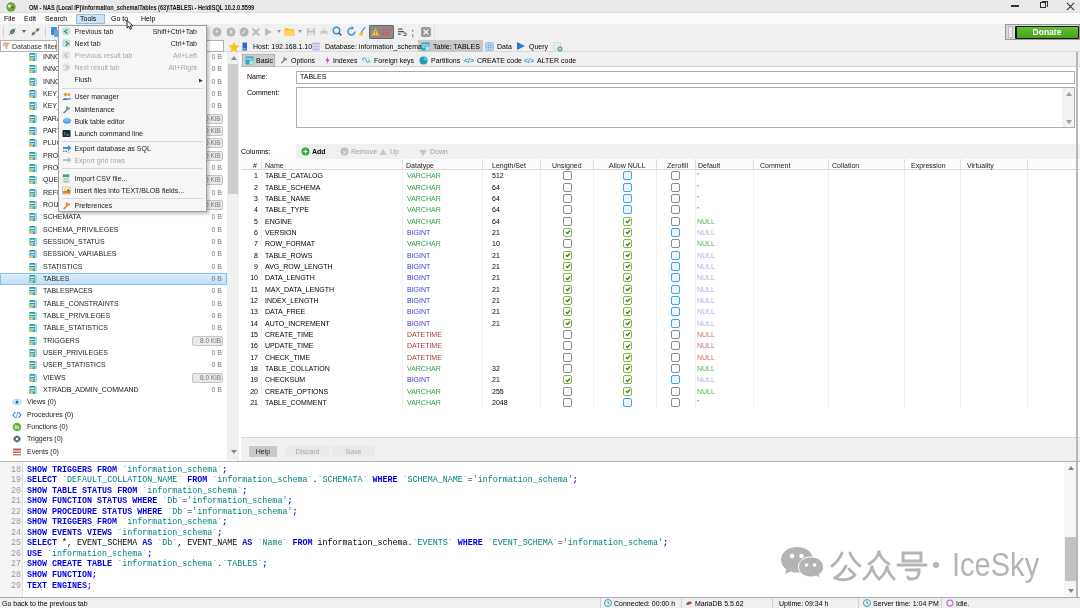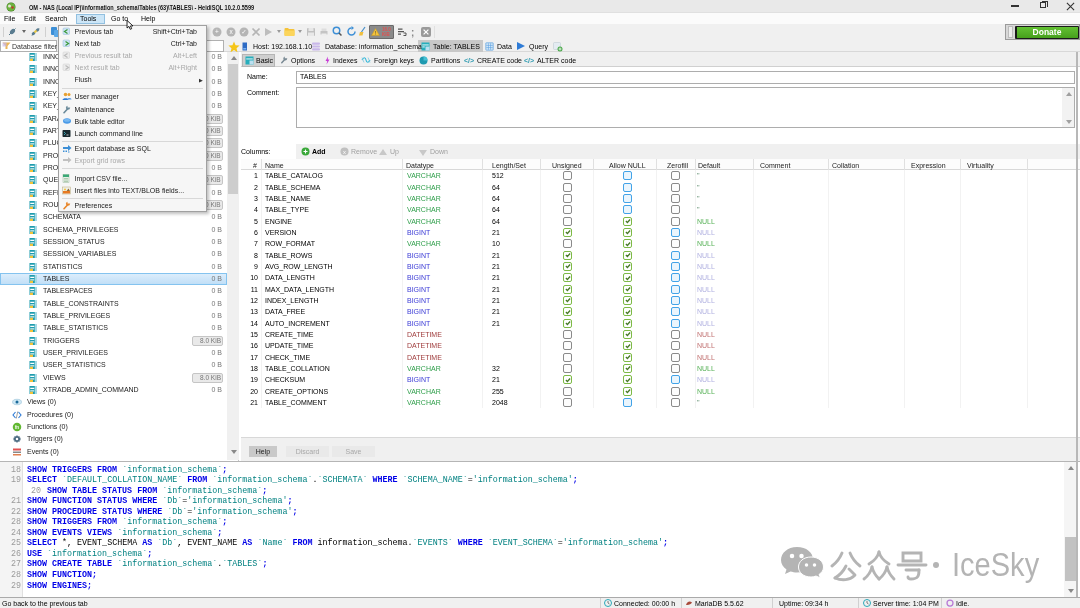--- a/index.html
+++ b/index.html
@@ -783,30 +783,30 @@
 <div class="a" style="left:697px;top:398.8px;color:#5a8a6a;">''</div>
 <div class="a" style="left:241px;top:437px;width:839px;height:24px;background:#f0f0f0;border-top:1px solid #d8d8d8;"></div>
 <div class="a" style="left:249px;top:446px;width:28px;height:11px;background:#c9c9c9;text-align:center;line-height:11px;color:#222;">Help</div>
 <div class="a" style="left:286px;top:446px;width:43px;height:11px;background:#e9e9e9;text-align:center;line-height:11px;color:#a8a8a8;">Discard</div>
 <div class="a" style="left:332px;top:446px;width:43px;height:11px;background:#e9e9e9;text-align:center;line-height:11px;color:#a8a8a8;">Save</div>
 <div class="a" style="left:0;top:461px;width:1080px;height:136px;background:#fff;border-top:1px solid #b5b5b5;"></div>
 <div class="a" style="left:0;top:462px;width:23px;height:135px;background:#f4f4f4;border-right:1px solid #e0e0e0;"></div>
 <div class="a" style="left:0;top:464.5px;width:1060px;font-family:'Liberation Mono',monospace;font-size:8.35px;line-height:10.55px;">
     <div style="height:10.55px;white-space:pre;overflow:visible;"><span style="display:inline-block;width:21px;text-align:right;color:#9a9a9a;">18</span><span style="display:inline-block;width:6px;"></span><b style="color:#0000e8;">SHOW TRIGGERS FROM </b><span style="color:#008080;">`information_schema`</span><b style="color:#0000e8;">;</b></div>
     <div style="height:10.55px;white-space:pre;overflow:visible;"><span style="display:inline-block;width:21px;text-align:right;color:#9a9a9a;">19</span><span style="display:inline-block;width:6px;"></span><b style="color:#0000e8;">SELECT </b><span style="color:#008080;">`DEFAULT_COLLATION_NAME`</span><b style="color:#0000e8;"> FROM </b><span style="color:#008080;">`information_schema`</span><span style="color:#000;">.</span><span style="color:#008080;">`SCHEMATA`</span><b style="color:#0000e8;"> WHERE </b><span style="color:#008080;">`SCHEMA_NAME`</span><span style="color:#000;">=</span><span style="color:#008080;">'information_schema'</span><b style="color:#0000e8;">;</b></div>
-    <div style="height:10.55px;white-space:pre;overflow:visible;margin-left:20px;"><span style="display:inline-block;width:21px;text-align:right;color:#9a9a9a;">20</span><span style="display:inline-block;width:6px;"></span><b style="color:#0000e8;">SHOW TABLE STATUS FROM </b><span style="color:#008080;">`information_schema`</span><b style="color:#0000e8;">;</b></div>
+    <div style="height:10.55px;white-space:pre;overflow:visible;"><span style="display:inline-block;width:21px;text-align:right;color:#9a9a9a;">20</span><span style="display:inline-block;width:6px;"></span><b style="color:#0000e8;">SHOW TABLE STATUS FROM </b><span style="color:#008080;">`information_schema`</span><b style="color:#0000e8;">;</b></div>
     <div style="height:10.55px;white-space:pre;overflow:visible;"><span style="display:inline-block;width:21px;text-align:right;color:#9a9a9a;">21</span><span style="display:inline-block;width:6px;"></span><b style="color:#0000e8;">SHOW FUNCTION STATUS WHERE </b><span style="color:#008080;">`Db`</span><span style="color:#000;">=</span><span style="color:#008080;">'information_schema'</span><b style="color:#0000e8;">;</b></div>
     <div style="height:10.55px;white-space:pre;overflow:visible;"><span style="display:inline-block;width:21px;text-align:right;color:#9a9a9a;">22</span><span style="display:inline-block;width:6px;"></span><b style="color:#0000e8;">SHOW PROCEDURE STATUS WHERE </b><span style="color:#008080;">`Db`</span><span style="color:#000;">=</span><span style="color:#008080;">'information_schema'</span><b style="color:#0000e8;">;</b></div>
     <div style="height:10.55px;white-space:pre;overflow:visible;"><span style="display:inline-block;width:21px;text-align:right;color:#9a9a9a;">28</span><span style="display:inline-block;width:6px;"></span><b style="color:#0000e8;">SHOW TRIGGERS FROM </b><span style="color:#008080;">`information_schema`</span><b style="color:#0000e8;">;</b></div>
     <div style="height:10.55px;white-space:pre;overflow:visible;"><span style="display:inline-block;width:21px;text-align:right;color:#9a9a9a;">24</span><span style="display:inline-block;width:6px;"></span><b style="color:#0000e8;">SHOW EVENTS VIEWS </b><span style="color:#008080;">`information_schema`</span><b style="color:#0000e8;">;</b></div>
     <div style="height:10.55px;white-space:pre;overflow:visible;"><span style="display:inline-block;width:21px;text-align:right;color:#9a9a9a;">25</span><span style="display:inline-block;width:6px;"></span><b style="color:#0000e8;">SELECT </b><span style="color:#000;">*, EVENT_SCHEMA </span><b style="color:#0000e8;">AS </b><span style="color:#008080;">`Db`</span><span style="color:#000;">, EVENT_NAME </span><b style="color:#0000e8;">AS </b><span style="color:#008080;">`Name`</span><b style="color:#0000e8;"> FROM </b><span style="color:#000;">information_schema.</span><span style="color:#008080;">`EVENTS`</span><b style="color:#0000e8;"> WHERE </b><span style="color:#008080;">`EVENT_SCHEMA`</span><span style="color:#000;">=</span><span style="color:#008080;">'information_schema'</span><b style="color:#0000e8;">;</b></div>
     <div style="height:10.55px;white-space:pre;overflow:visible;"><span style="display:inline-block;width:21px;text-align:right;color:#9a9a9a;">26</span><span style="display:inline-block;width:6px;"></span><b style="color:#0000e8;">USE </b><span style="color:#008080;">`information_schema`</span><b style="color:#0000e8;">;</b></div>
     <div style="height:10.55px;white-space:pre;overflow:visible;"><span style="display:inline-block;width:21px;text-align:right;color:#9a9a9a;">27</span><span style="display:inline-block;width:6px;"></span><b style="color:#0000e8;">SHOW CREATE TABLE </b><span style="color:#008080;">`information_schema`</span><span style="color:#000;">.</span><span style="color:#008080;">`TABLES`</span><b style="color:#0000e8;">;</b></div>
     <div style="height:10.55px;white-space:pre;overflow:visible;"><span style="display:inline-block;width:21px;text-align:right;color:#9a9a9a;">28</span><span style="display:inline-block;width:6px;"></span><b style="color:#0000e8;">SHOW FUNCTION;</b></div>
-    <div style="height:10.55px;white-space:pre;overflow:visible;"><span style="display:inline-block;width:21px;text-align:right;color:#9a9a9a;">29</span><span style="display:inline-block;width:6px;"></span><b style="color:#0000e8;">SHOW ENGINES;</b></div>
+    <div style="height:10.55px;white-space:pre;overflow:visible;"><span style="display:inline-block;width:21px;text-align:right;color:#9a9a9a;">29</span><span style="display:inline-block;width:6px;"></span><b style="color:#0000e8;">TEXT ENGINES;</b></div>
   </div>
 <div class="a" style="left:1064px;top:462px;width:13px;height:135px;background:#f5f5f5;"></div>
 <div class="a" style="left:1076px;top:52px;width:2px;height:545px;background:#b8b8b8;z-index:40;"></div>
 <div class="a" style="left:1068px;top:466px;width:0;height:0;border-left:3px solid transparent;border-right:3px solid transparent;border-bottom:4px solid #888;"></div>
 <div class="a" style="left:1065px;top:537px;width:11px;height:44px;background:#c2c2c2;"></div>
 <div class="a" style="left:1068px;top:589px;width:0;height:0;border-left:3px solid transparent;border-right:3px solid transparent;border-top:4px solid #888;"></div>
 <svg class="a" style="left:780px;top:546px" width="45" height="38" viewBox="0 0 90 76">
 <path d="M34 2 C15 2 2 14 2 28 C2 36 6 42 13 47 L10 56 L21 51 C25 52 29 53 34 53 C53 53 66 41 66 27 C66 13 53 2 34 2 Z" fill="#b4b4b4"></path>
 <circle cx="24" cy="20" r="4.5" fill="#fff"></circle>
     <circle cx="43" cy="20" r="4.5" fill="#fff"></circle>

